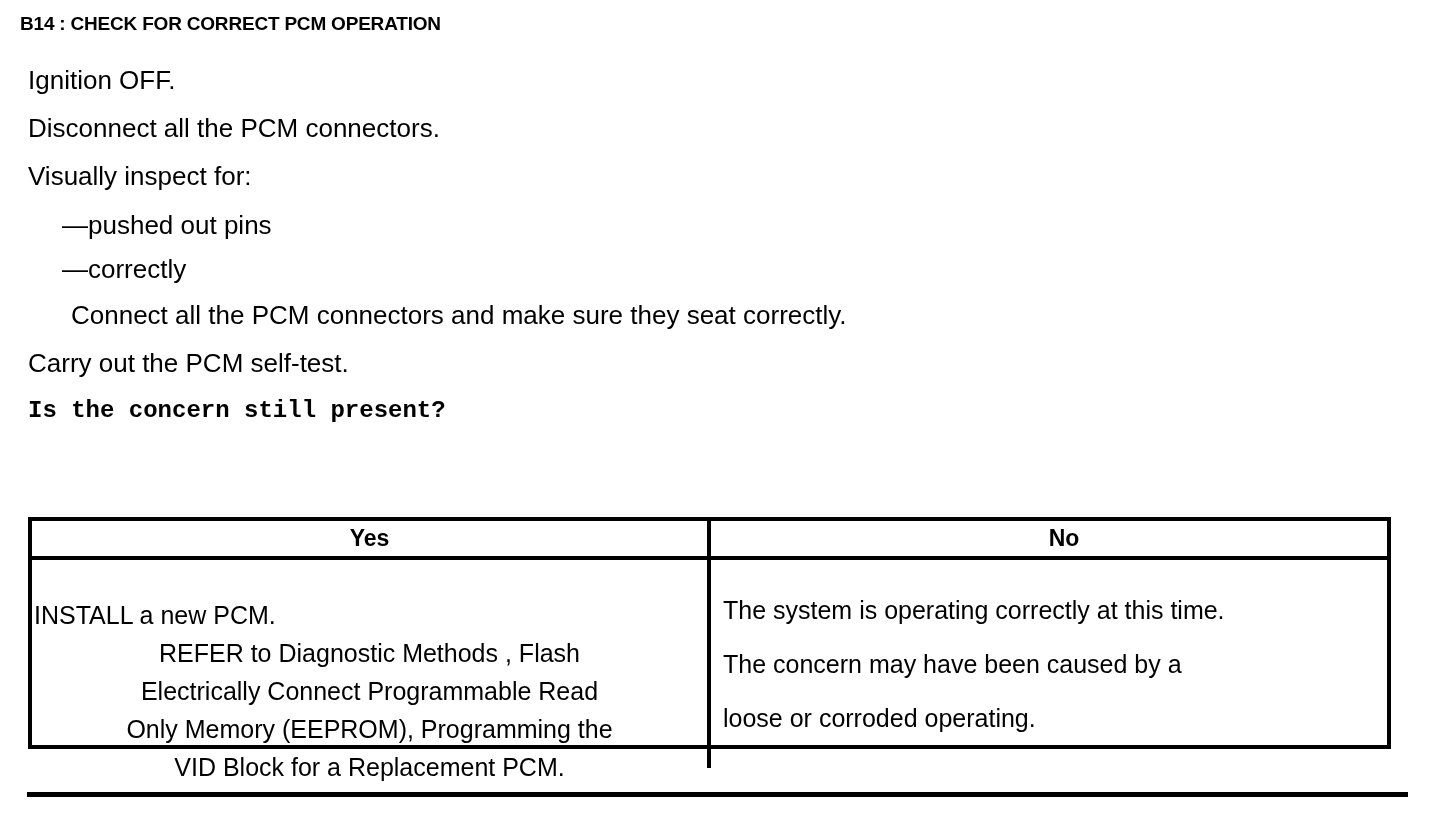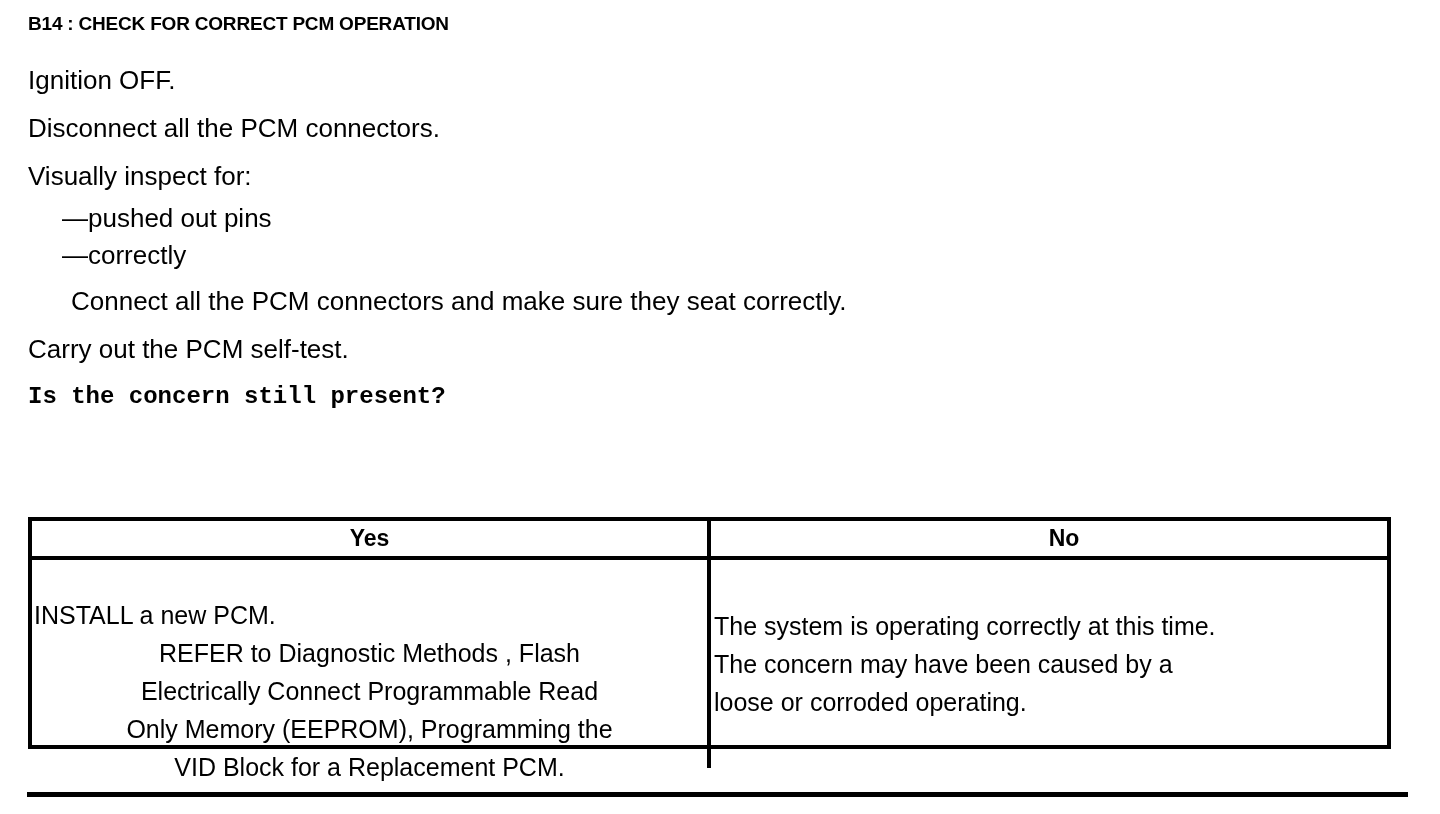--- a/index.html
+++ b/index.html
@@ -19,21 +19,21 @@
   }
 
   .page {
     position: absolute;
     inset: 0;
   }
 
   
   .step-heading {
     position: absolute;
-    left: 28px;
+    left: 20px;
     top: 12px;
     font-size: 19px;
     font-weight: bold;
     letter-spacing: -0.2px;
     line-height: 24px;
     white-space: nowrap;
   }
 
   
   .instructions {
@@ -43,20 +43,21 @@
     width: 1390px;
   }
   .instr-line {
     font-size: 26px;
     line-height: 48px;
     font-weight: normal;
     white-space: nowrap;
   }
   .instr-line.tight {
     line-height: 37px;
+    margin-top: 7px;
   }
   .instr-line.indent {
     padding-left: 34px;
   }
   .instr-line.bold {
     font-weight: bold;
     font-size: 24px;
     font-family: Liberation Mono, monospace;
   }
   .instr-line.gap-above {
@@ -126,21 +127,22 @@
     white-space: nowrap;
   }
   .cell-line.left {
     text-align: left;
     padding-left: 2px;
   }
   .cell-line.center {
     text-align: center;
   }
   .no-cell {
-    padding-left: 3px;
+    padding-left: 12px;
+    gap: 16px;
   }
   .no-cell .cell-line {
     text-align: left;
   }
 
   
   .bottom-rule {
     position: absolute;
     left: 27px;
     top: 792px;

